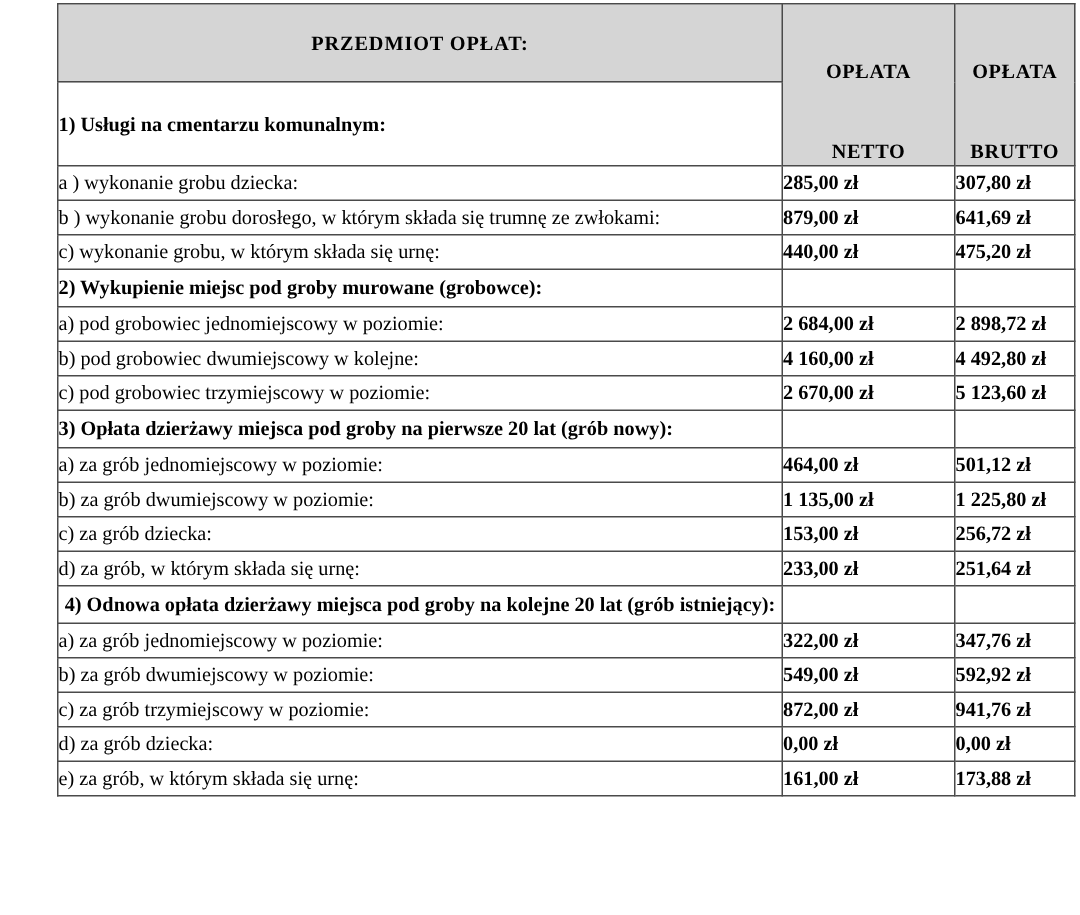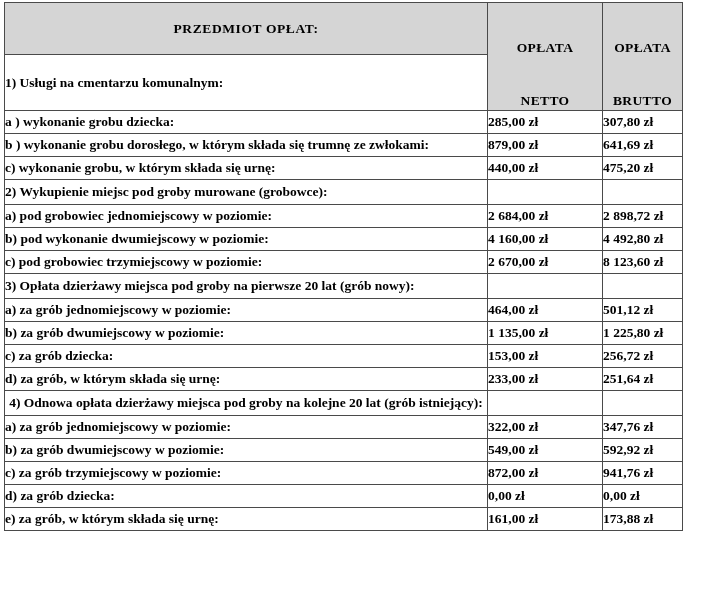--- a/index.html
+++ b/index.html
@@ -17,21 +17,21 @@
 
   #page {
     position: relative;
     width: 720px;
     height: 610px;
     background: #ffffff;
   }
 
   #fee-table {
     position: absolute;
-    left: 4px;
+    left: 38px;
     top: 2px;
     width: 678px;
     border-collapse: collapse;
     table-layout: fixed;
     font-family: "Liberation Serif", "DejaVu Serif", serif;
   }
 
   #fee-table col.c-desc   { width: 483px; }
   #fee-table col.c-netto  { width: 115px; }
   #fee-table col.c-brutto { width: 80px; }
@@ -69,21 +69,21 @@
   .desc {
     padding: 5px 8px 5px 10px;
     text-align: left;
   }
   .desc.section {
     font-weight: bold;
     font-size: 13.8px;
   }
   .desc.sub {
     padding-left: 38px;
-    font-weight: bold;
+    font-weight: normal;
   }
   .desc.tall {
     padding-top: 16px;
     padding-bottom: 7px;
     margin-top: 35px;
   }
   .desc.twoline {
     padding-top: 6px;
     padding-bottom: 6px;
     line-height: 1.65;
@@ -148,28 +148,28 @@
           <td class="desc section">2) Wykupienie miejsc pod groby murowane (grobowce):</td>
           <td class="amt empty"></td>
           <td class="amt empty"></td>
         </tr>
         <tr class="r-sub">
           <td class="desc sub">a) pod grobowiec jednomiejscowy w poziomie:</td>
           <td class="amt">2 684,00 zł</td>
           <td class="amt">2 898,72 zł</td>
         </tr>
         <tr class="r-sub">
-          <td class="desc sub">b) pod wykonanie dwumiejscowy w poziomie:</td>
+          <td class="desc sub">b) pod grobowiec dwumiejscowy w kolejne:</td>
           <td class="amt">4 160,00 zł</td>
           <td class="amt">4 492,80 zł</td>
         </tr>
         <tr class="r-sub">
           <td class="desc sub">c) pod grobowiec trzymiejscowy w poziomie:</td>
           <td class="amt">2 670,00 zł</td>
-          <td class="amt">8 123,60 zł</td>
+          <td class="amt">5 123,60 zł</td>
         </tr>
         <tr class="r-section">
           <td class="desc section tall">3) Opłata dzierżawy miejsca pod groby na pierwsze 20 lat (grób nowy):</td>
           <td class="amt empty"></td>
           <td class="amt empty"></td>
         </tr>
         <tr class="r-sub">
           <td class="desc sub">a) za grób jednomiejscowy w poziomie:</td>
           <td class="amt">464,00 zł</td>
           <td class="amt">501,12 zł</td>

